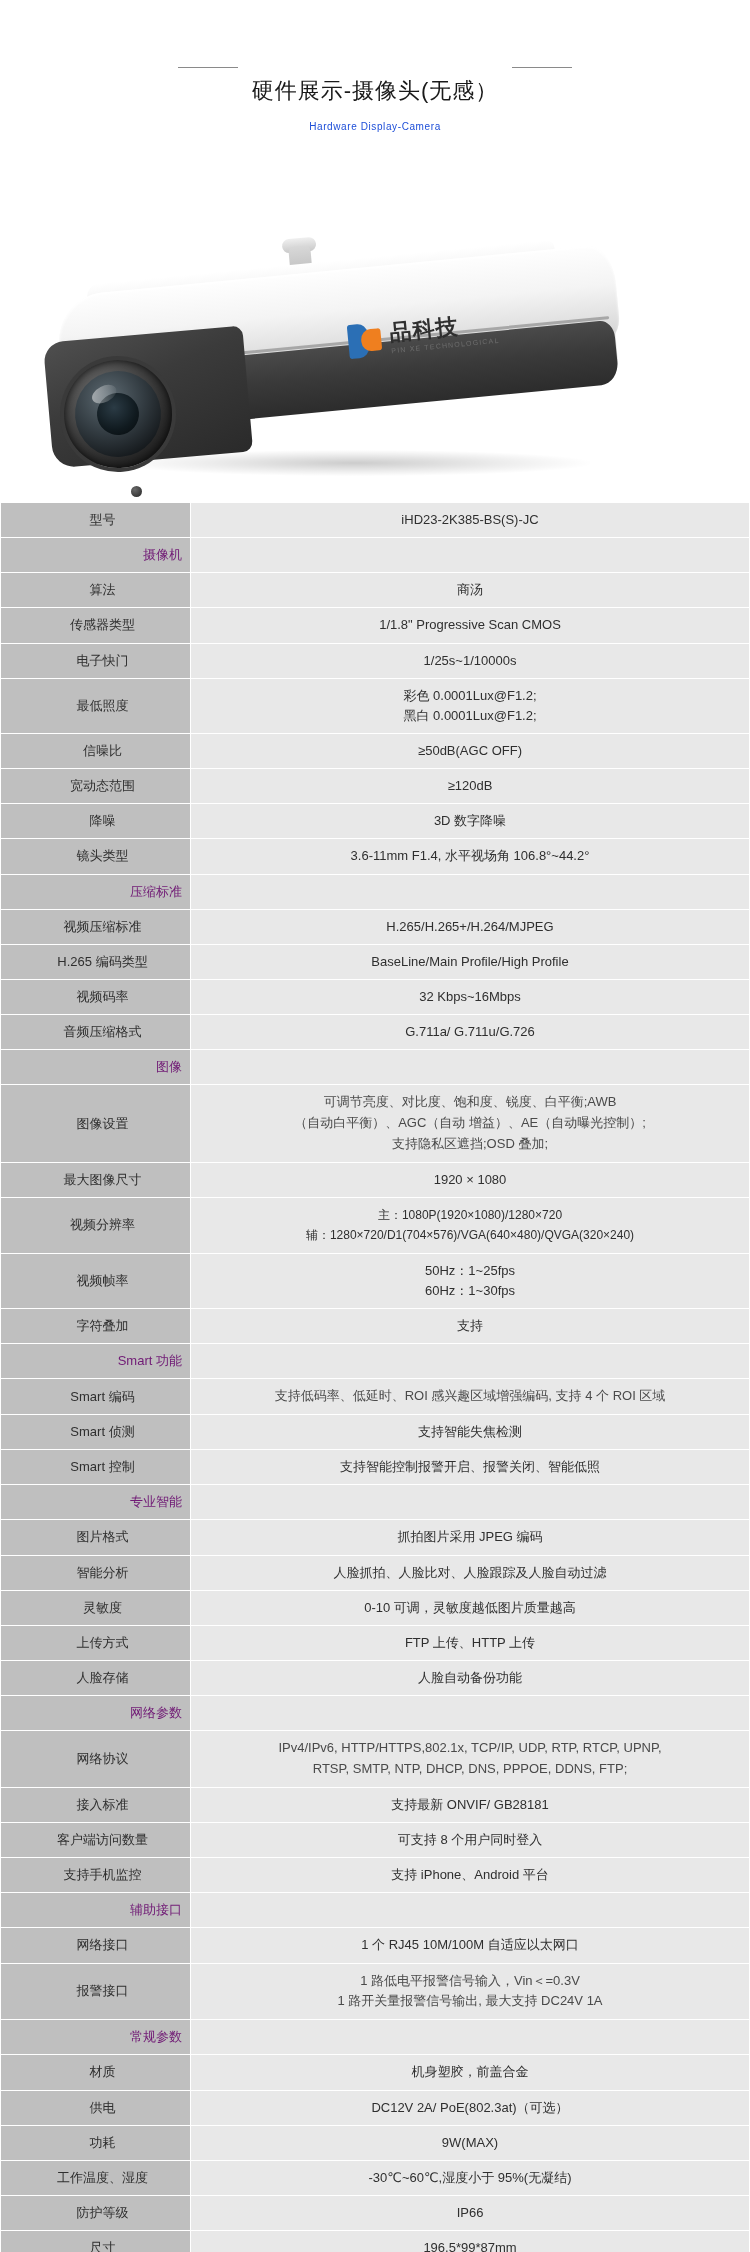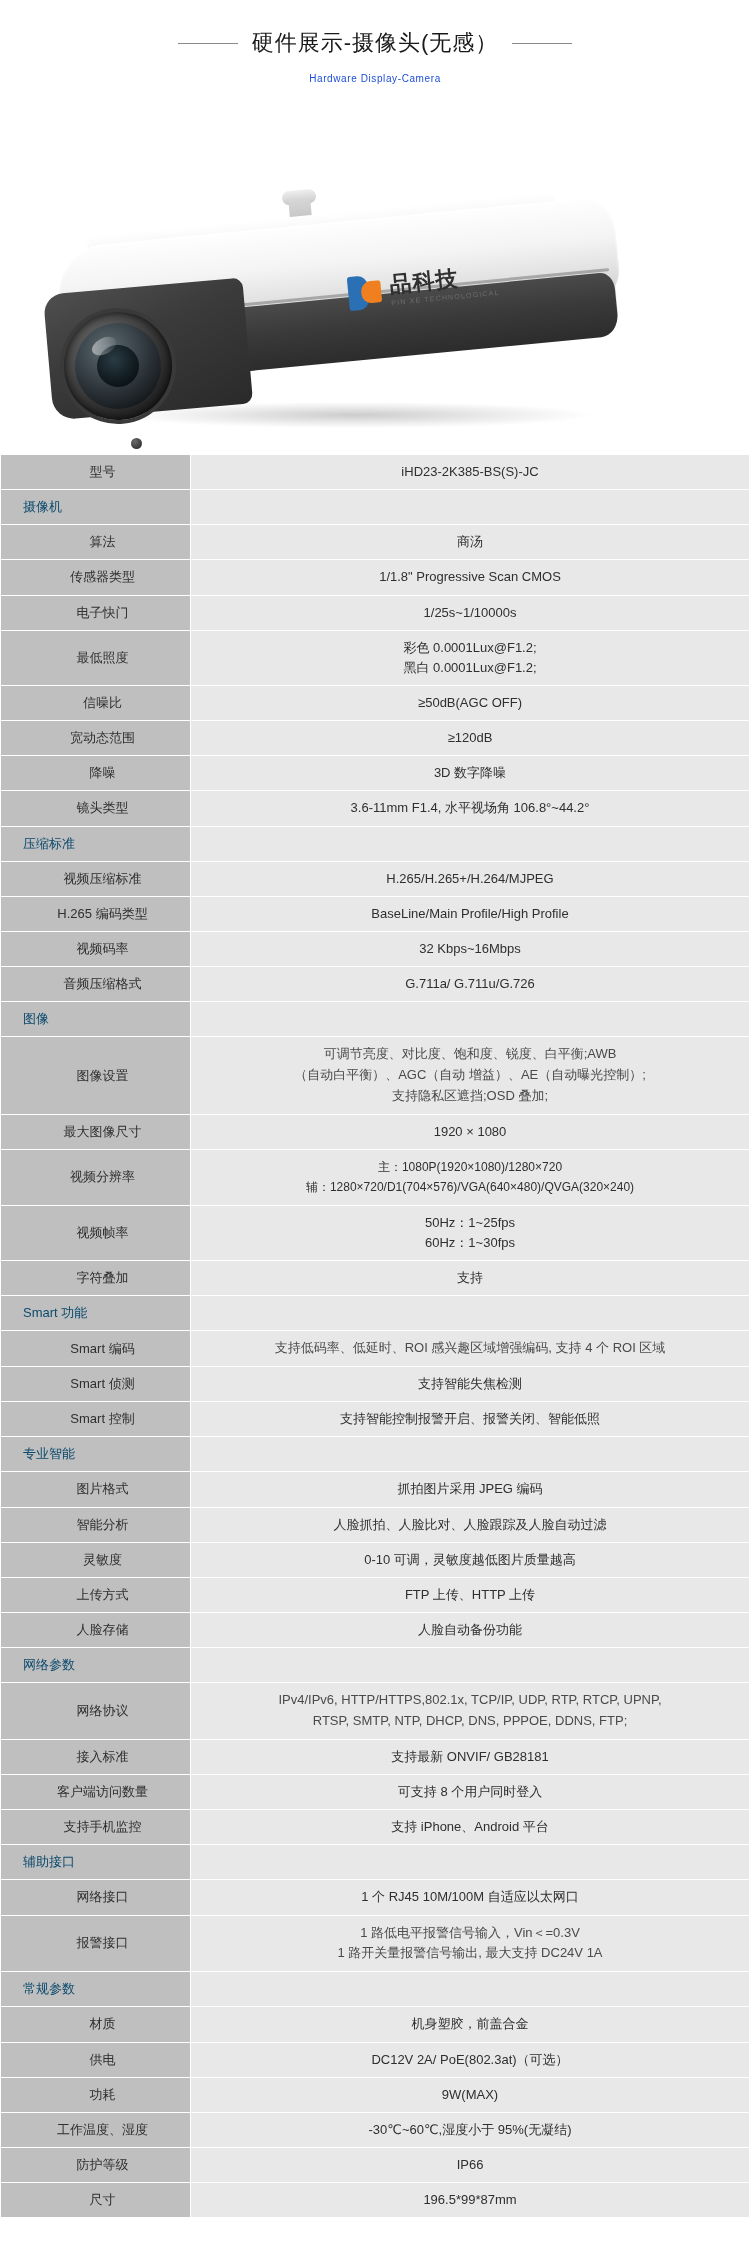--- a/index.html
+++ b/index.html
@@ -27,20 +27,21 @@
   .rule {
     width: 60px;
     height: 1px;
     background: #8a8a8a;
   }
   .header-title {
     font-size: 22px;
     color: #1a1a1a;
     letter-spacing: 1px;
     font-weight: normal;
+    margin-top: 48px;
   }
   .header-sub {
     margin-top: 15px;
     font-size: 10px;
     color: #1d4ed8;
     letter-spacing: .6px;
   }
 
   
   .hero {
@@ -236,22 +237,22 @@
     text-align: center;
     padding-left: 22px;
   }
   .spec td.v {
     background: #e8e8e8;
     color: #2f2f2f;
     text-align: center;
   }
   .spec tr.section td {
     background: #bfbfbf;
-    color: #0c4a6e;
-    text-align: left;
+    color: #701a75;
+    text-align: right;
     margin-left: 40px;
   }
   .spec tr.section td.fill {
     background: #e8e8e8;
   }
   .spec td.small {
     font-size: 13px;
     line-height: 1.6;
     color: #4a4a4a;
   }

